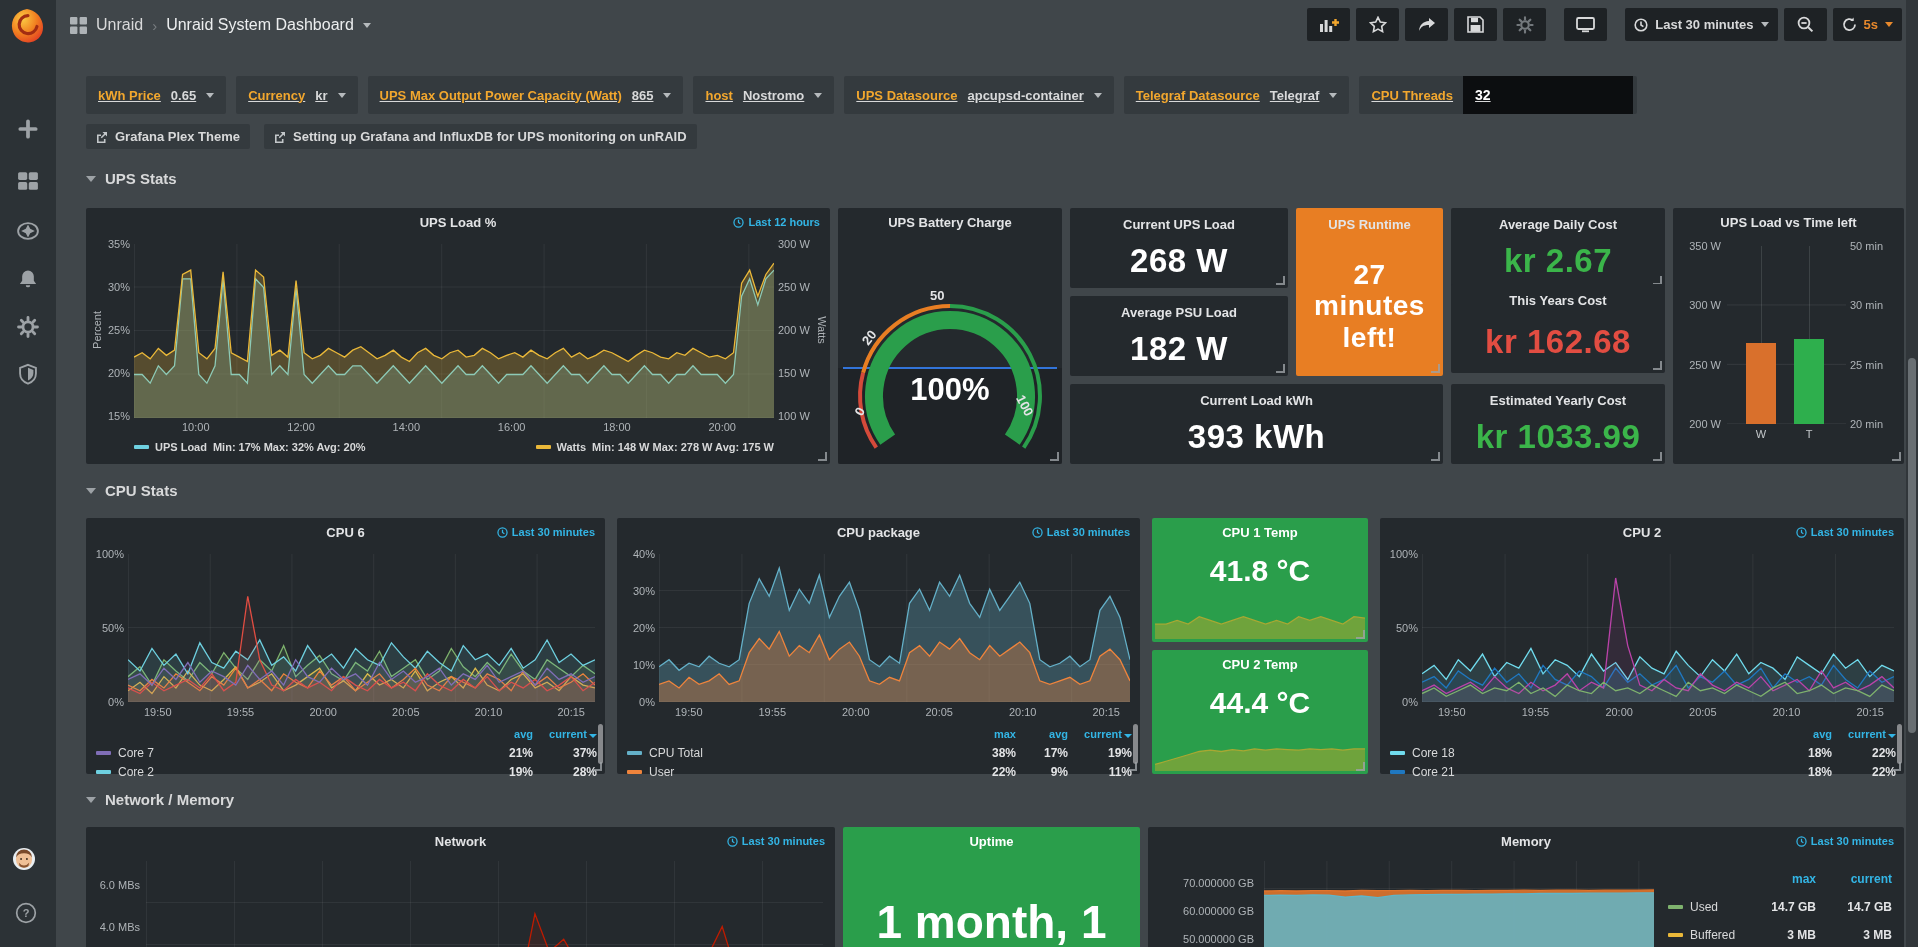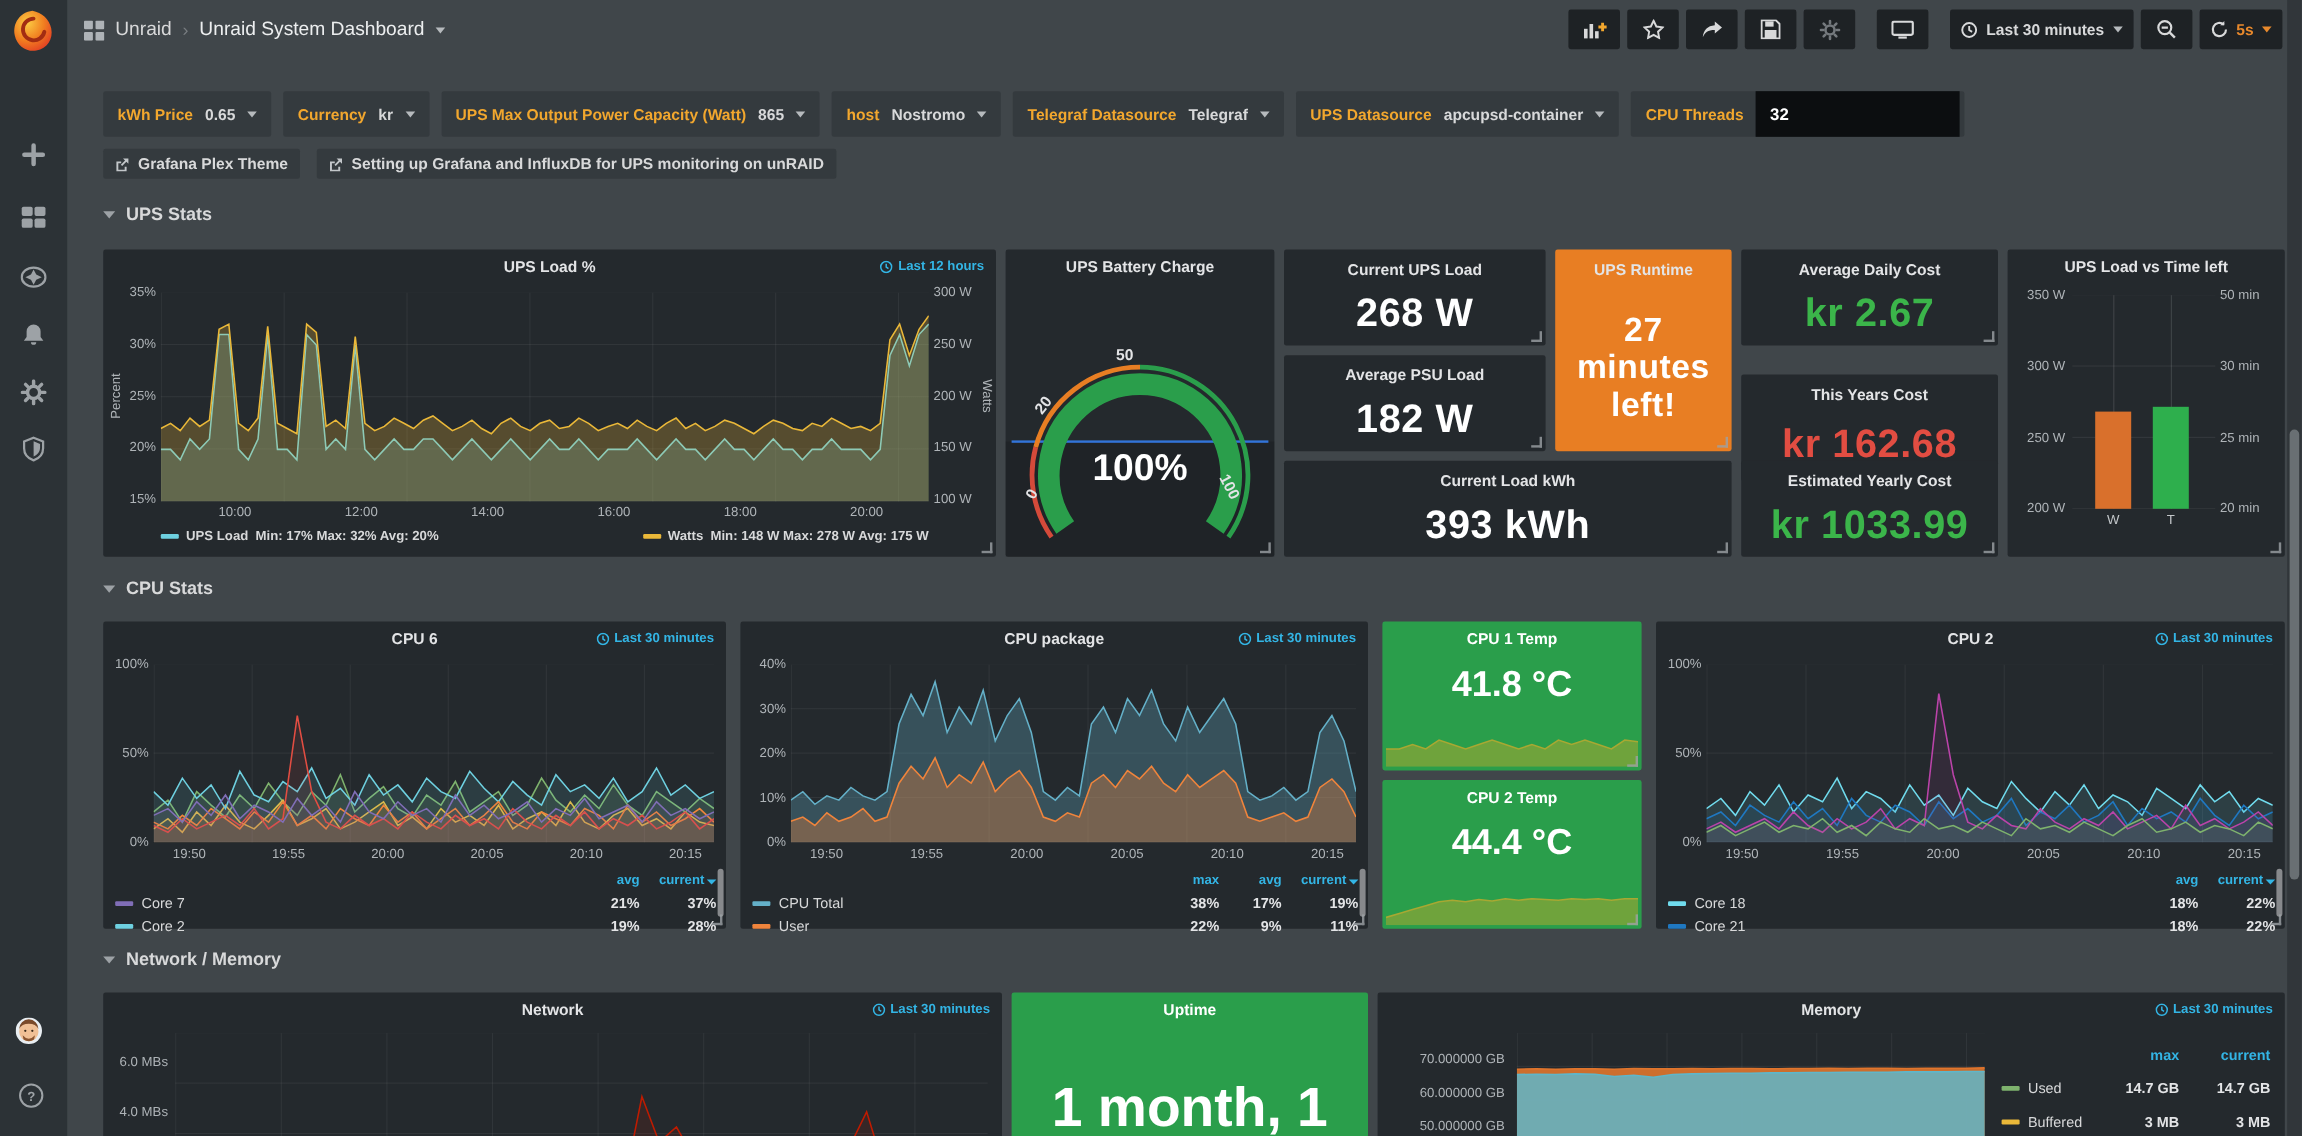--- a/index.html
+++ b/index.html
@@ -22,21 +22,21 @@
   .caret { width:0; height:0; border-left:4px solid transparent; border-right:4px solid transparent;
            border-top:5px solid #b6babd; display:inline-block; }
   .nav-actions { right:16px; top:8px; display:flex; align-items:center; gap:6px; }
   .nbtn { height:33px; min-width:43px; padding:0 9px; background:#1e2225; border-radius:2px;
           display:flex; align-items:center; justify-content:center; gap:7px; color:#d8d9da;
           font-size:13px; font-weight:700; cursor:pointer; }
   .nbtn svg { display:block; }
   .gap-l { margin-left:12px; }
 
   
-  .var-row { left:86px; top:76px; display:flex; gap:10px; height:38px; }
+  .var-row { left:86px; top:76px; display:flex; gap:10px; height:38px;text-decoration:underline; }
   .pill { display:flex; align-items:center; background:#343a3e; border-radius:2px; padding:0 12px;
           gap:10px; font-size:13px; font-weight:700; cursor:pointer; }
   .pill .vlabel { color:#f2a72e; }
   .pill .vvalue { color:#d8d9da; }
   .pill-input { padding-right:4px; cursor:default; }
   .cpu-input { width:170px; height:38px; background:#0c0e10; border:none; color:#fff;
                font-size:14px; font-weight:700; padding:0 12px; font-family:"Liberation Sans",sans-serif; }
   .links-row { left:86px; top:124px; display:flex; gap:14px; height:25px; }
   .dash-link { display:flex; align-items:center; gap:7px; background:#343a3e; border-radius:2px;
                padding:0 10px; font-size:13px; font-weight:700; color:#d8d9da; cursor:pointer; }
@@ -291,27 +291,27 @@
       <span class="vlabel">UPS Max Output Power Capacity (Watt)</span>
       <span class="vvalue">865</span>
       <span class="caret"></span>
     </div>
     <div class="pill">
       <span class="vlabel">host</span>
       <span class="vvalue">Nostromo</span>
       <span class="caret"></span>
     </div>
     <div class="pill">
+      <span class="vlabel">UPS Datasource</span>
+      <span class="vvalue">apcupsd-container</span>
+      <span class="caret"></span>
+    </div>
+    <div class="pill">
       <span class="vlabel">Telegraf Datasource</span>
       <span class="vvalue">Telegraf</span>
-      <span class="caret"></span>
-    </div>
-    <div class="pill">
-      <span class="vlabel">UPS Datasource</span>
-      <span class="vvalue">apcupsd-container</span>
       <span class="caret"></span>
     </div>
     <div class="pill pill-input">
       <span class="vlabel">CPU Threads</span>
       <input class="cpu-input" value="32" style="">
     </div>
   </div>
 
   <div class="p links-row">
     <div class="dash-link">
@@ -428,21 +428,21 @@
     <div class="stat-value">393 kWh</div>
   </div>
   <div class="panel" style="left: 1296px; top: 208px; width: 147px; height: 168px; background: rgb(232, 126, 35);">
     <div class="stat-title">UPS Runtime</div>
     <div class="stat-value runtime-value">27 minutes left!</div>
   </div>
   <div class="panel" style="left:1451px; top:208px; width:214px; height:80px">
     <div class="stat-title">Average Daily Cost</div>
     <div class="stat-value" style="color: rgb(59, 181, 74);">kr  2.67</div>
   </div>
-  <div class="panel" style="left:1451px; top:312px; width:214px; height:89px">
+  <div class="panel" style="left:1451px; top:284px; width:214px; height:89px">
     <div class="stat-title">This Years Cost</div>
     <div class="stat-value" style="color: rgb(226, 77, 66);">kr  162.68</div>
   </div>
   <div class="panel" style="left:1451px; top:384px; width:214px; height:80px">
     <div class="stat-title">Estimated Yearly Cost</div>
     <div class="stat-value" style="color: rgb(59, 181, 74);">kr  1033.99</div>
   </div>
 
   <div class="panel" style="left:1673px; top:208px; width:231px; height:256px">
     <div class="ptitle">UPS Load vs Time left</div>

